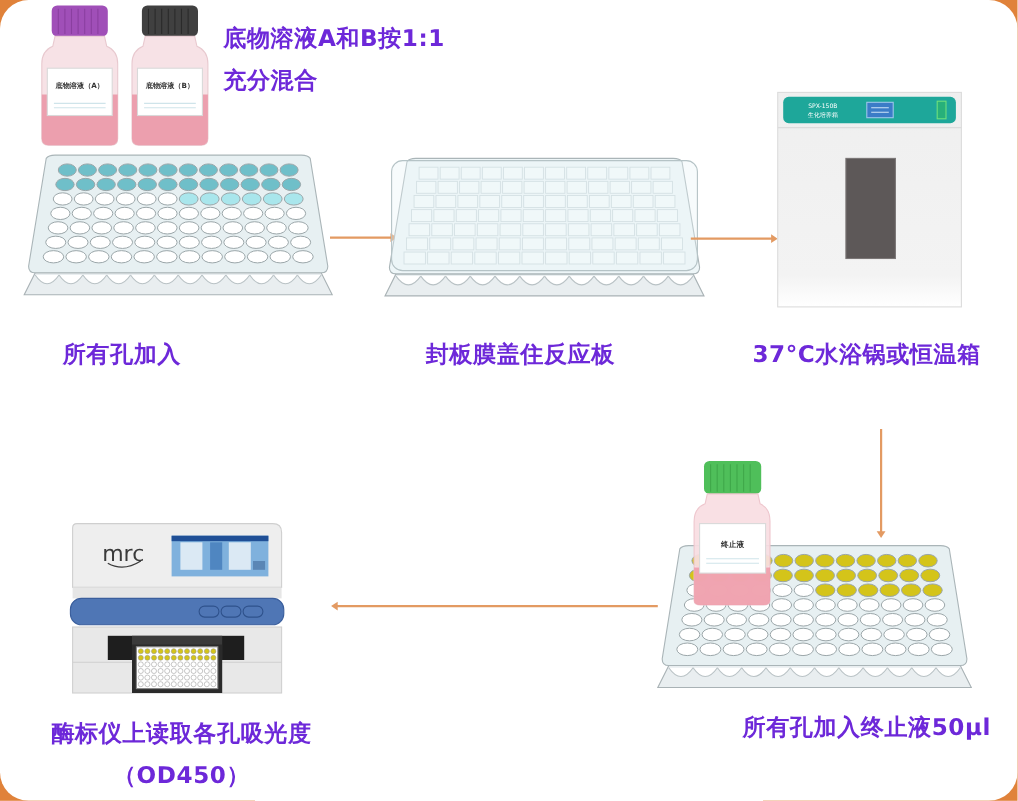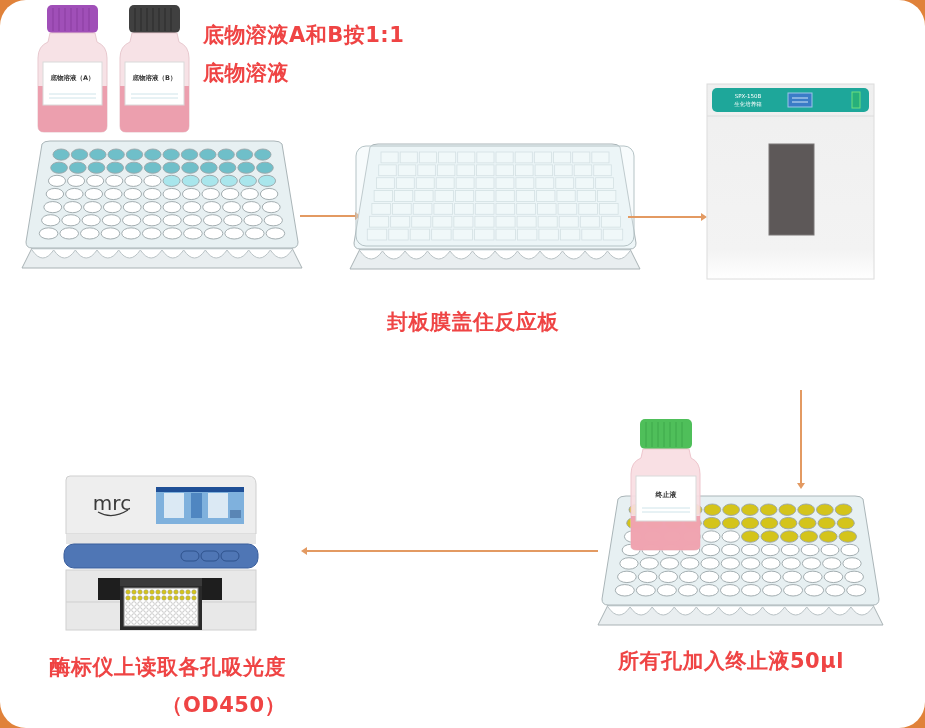--- a/index.html
+++ b/index.html
@@ -6,21 +6,21 @@
   body {
     width:925px; height:728px; overflow:hidden; position:relative;
     background:#e0823a;
     font-family:"DejaVu Sans", "Liberation Sans", sans-serif;
   }
   .card {
     position:absolute; left:0; top:0; width:925px; height:728px;
     background:#ffffff; border-radius:26px; overflow:hidden;
   }
   .label {
-    position:absolute; color:#ef4444; font-size:21px; font-weight:bold;
+    position:absolute; color:#6d28d9; font-size:21px; font-weight:bold;
     line-height:38px; letter-spacing:0.5px; white-space:nowrap;
   }
   .label .line { display:block; }
   svg { position:absolute; overflow:visible; }
 </style>
 </head>
 <body>
 
 <div class="card">
 
@@ -57,21 +57,21 @@
     <path d="M15 31 L60 31 L62 40 Q72 44 72 56 L72 124 Q72 130 66 130 L9 130 Q3 130 3 124 L3 56 Q3 44 13 40 Z" fill="#f7e2e6" stroke="#e8c9cf"></path>
     <path d="M3 84 L72 84 L72 124 Q72 130 66 130 L9 130 Q3 130 3 124 Z" fill="#ec9fae"></path>
     <rect x="8" y="60" width="59" height="43" fill="#ffffff" stroke="#d9d9d9"></rect>
     <text x="37.5" y="78" font-size="6.5" font-weight="bold" text-anchor="middle" fill="#333">底物溶液（B）</text>
     <line x1="14" y1="92" x2="61" y2="92" stroke="#cfe4ea"></line>
       <line x1="14" y1="96" x2="61" y2="96" stroke="#cfe4ea"></line>
   </svg>
 
   <div class="label" style="left:203px;top:16px">
     <span class="line">底物溶液A和B按1:1</span>
-    <span class="line">底物溶液</span>
+    <span class="line">充分混合</span>
   </div>
 
   <svg id="plate-substrate" style="left:22px;top:140px" width="280" height="130" viewBox="0 0 280 130">
       <path d="M10 108 L270 108 L280 128 L0 128 Z" fill="#e9eef0" stroke="#a9b2b5"></path>
       <path d="M10 110 Q20.833333333333336 126 31.666666666666668 110" fill="#ffffff" stroke="#b9c2c5"></path>
       <path d="M31.666666666666668 110 Q42.5 126 53.333333333333336 110" fill="#ffffff" stroke="#b9c2c5"></path>
       <path d="M53.333333333333336 110 Q64.16666666666667 126 75 110" fill="#ffffff" stroke="#b9c2c5"></path>
       <path d="M75 110 Q85.83333333333333 126 96.66666666666667 110" fill="#ffffff" stroke="#b9c2c5"></path>
       <path d="M96.66666666666667 110 Q107.5 126 118.33333333333334 110" fill="#ffffff" stroke="#b9c2c5"></path>
       <path d="M118.33333333333334 110 Q129.16666666666669 126 140 110" fill="#ffffff" stroke="#b9c2c5"></path>
@@ -162,20 +162,21 @@
       <ellipse cx="129.69047619047618" cy="93.42857142857143" rx="9.309523809523808" ry="5.571428571428571" fill="#ffffff" stroke="#9aa5a8" stroke-width="0.9"></ellipse>
       <ellipse cx="150.30952380952377" cy="93.42857142857143" rx="9.309523809523808" ry="5.571428571428571" fill="#ffffff" stroke="#9aa5a8" stroke-width="0.9"></ellipse>
       <ellipse cx="170.9285714285714" cy="93.42857142857143" rx="9.309523809523808" ry="5.571428571428571" fill="#ffffff" stroke="#9aa5a8" stroke-width="0.9"></ellipse>
       <ellipse cx="191.547619047619" cy="93.42857142857143" rx="9.309523809523808" ry="5.571428571428571" fill="#ffffff" stroke="#9aa5a8" stroke-width="0.9"></ellipse>
       <ellipse cx="212.16666666666663" cy="93.42857142857143" rx="9.309523809523808" ry="5.571428571428571" fill="#ffffff" stroke="#9aa5a8" stroke-width="0.9"></ellipse>
       <ellipse cx="232.78571428571425" cy="93.42857142857143" rx="9.309523809523808" ry="5.571428571428571" fill="#ffffff" stroke="#9aa5a8" stroke-width="0.9"></ellipse>
       <ellipse cx="253.40476190476187" cy="93.42857142857143" rx="9.309523809523808" ry="5.571428571428571" fill="#ffffff" stroke="#9aa5a8" stroke-width="0.9"></ellipse>
     </svg>
 
   <div class="label" style="left:57px;top:303px">
+    <span class="line">所有孔加入</span>
   </div>
 
   <svg style="left:300px;top:210px" width="62" height="12" viewBox="0 0 62 12">
     <line x1="0" y1="6" x2="56" y2="6" stroke="#e39a62" stroke-width="2"></line>
     <path d="M55 2 L61 6 L55 10 Z" fill="#e39a62"></path>
   </svg>
 
   <svg id="plate-sealed" style="left:350px;top:143px" width="290" height="128" viewBox="0 0 290 128">
       <path d="M10 106 L280 106 L290 126 L0 126 Z" fill="#e9eef0" stroke="#a9b2b5"></path>
       <path d="M10 108 Q21.25 124 32.5 108" fill="#ffffff" stroke="#b9c2c5"></path>
@@ -301,20 +302,21 @@
     <text x="42" y="22" font-size="5.5" fill="#ffffff" text-anchor="middle">生化培养箱</text>
     <rect x="82" y="9" width="24" height="14" fill="#3b7cc7" stroke="#9cc6ea"></rect>
     <line x1="86" y1="14" x2="102" y2="14" stroke="#cfe4f7" stroke-width="1"></line>
     <line x1="86" y1="18" x2="102" y2="18" stroke="#cfe4f7" stroke-width="1"></line>
     <rect x="146" y="8" width="8" height="16" fill="#27b07a" stroke="#6ee07c"></rect>
     <line x1="1" y1="32" x2="168" y2="32" stroke="#dcdcdc"></line>
     <rect x="63" y="60" width="45" height="91" fill="#5d5858" stroke="#7a7676"></rect>
   </svg>
 
   <div class="label" style="left:684px;top:303px">
+    <span class="line">37°C水浴锅或恒温箱</span>
   </div>
 
   <svg style="left:795px;top:390px" width="12" height="100" viewBox="0 0 12 100">
     <line x1="6" y1="0" x2="6" y2="94" stroke="#e39a62" stroke-width="2"></line>
     <path d="M2 93 L6 99 L10 93 Z" fill="#e39a62"></path>
   </svg>
 
   <svg id="plate-stop" style="left:598px;top:495px" width="285" height="132" viewBox="0 0 285 132">
       <path d="M10 110 L275 110 L285 130 L0 130 Z" fill="#e9eef0" stroke="#a9b2b5"></path>
       <path d="M10 112 Q21.041666666666664 128 32.08333333333333 112" fill="#ffffff" stroke="#b9c2c5"></path>
@@ -428,21 +430,21 @@
         <line x1="54" y1="6" x2="54" y2="31"></line>
     </g>
     <path d="M15 33 L61 33 L63 42 Q72 46 72 58 L72 130 Q72 134 66 134 L9 134 Q3 134 3 130 L3 58 Q3 46 13 42 Z" fill="#f9dde2" fill-opacity="0.92" stroke="#eec6cd"></path>
     <path d="M3 100 L72 100 L72 130 Q72 134 66 134 L9 134 Q3 134 3 130 Z" fill="#ef9aa8" fill-opacity="0.85"></path>
     <rect x="8" y="60" width="60" height="45" fill="#ffffff" stroke="#d9d9d9"></rect>
     <text x="38" y="81" font-size="7" font-weight="bold" text-anchor="middle" fill="#333">终止液</text>
     <line x1="14" y1="92" x2="62" y2="92" stroke="#cfe4ea"></line>
       <line x1="14" y1="96" x2="62" y2="96" stroke="#cfe4ea"></line>
   </svg>
 
-  <div class="label" style="left:618px;top:642px">
+  <div class="label" style="left:675px;top:642px">
     <span class="line">所有孔加入终止液50μl</span>
   </div>
 
   <svg style="left:300px;top:545px" width="300" height="12" viewBox="0 0 300 12">
     <line x1="6" y1="6" x2="298" y2="6" stroke="#e39a62" stroke-width="2"></line>
     <path d="M7 2 L1 6 L7 10 Z" fill="#e39a62"></path>
   </svg>
 
   <svg id="reader" style="left:60px;top:474px" width="200" height="160" viewBox="0 0 200 160">
     <path d="M6 6 Q6 2 10 2 L188 2 Q196 2 196 10 L196 60 L6 60 Z" fill="#eeeeee" stroke="#cfcfcf"></path>
@@ -534,17 +536,17 @@
         <circle cx="98" cy="148" r="2.3" fill="#ffffff" stroke="#999" stroke-width="0.5"></circle>
         <circle cx="104" cy="148" r="2.3" fill="#ffffff" stroke="#999" stroke-width="0.5"></circle>
         <circle cx="110" cy="148" r="2.3" fill="#ffffff" stroke="#999" stroke-width="0.5"></circle>
         <circle cx="116" cy="148" r="2.3" fill="#ffffff" stroke="#999" stroke-width="0.5"></circle>
         <circle cx="122" cy="148" r="2.3" fill="#ffffff" stroke="#999" stroke-width="0.5"></circle>
         <circle cx="128" cy="148" r="2.3" fill="#ffffff" stroke="#999" stroke-width="0.5"></circle>
         <circle cx="134" cy="148" r="2.3" fill="#ffffff" stroke="#999" stroke-width="0.5"></circle>
       </g>
   </svg>
 
-  <div class="label" style="left:14px;top:648px;text-align:right;width:272px">
+  <div class="label" style="left:29px;top:648px;text-align:center;width:272px">
     <span class="line">酶标仪上读取各孔吸光度</span>
     <span class="line">（OD450）</span>
   </div>
 </div>
 
 </body></html>

